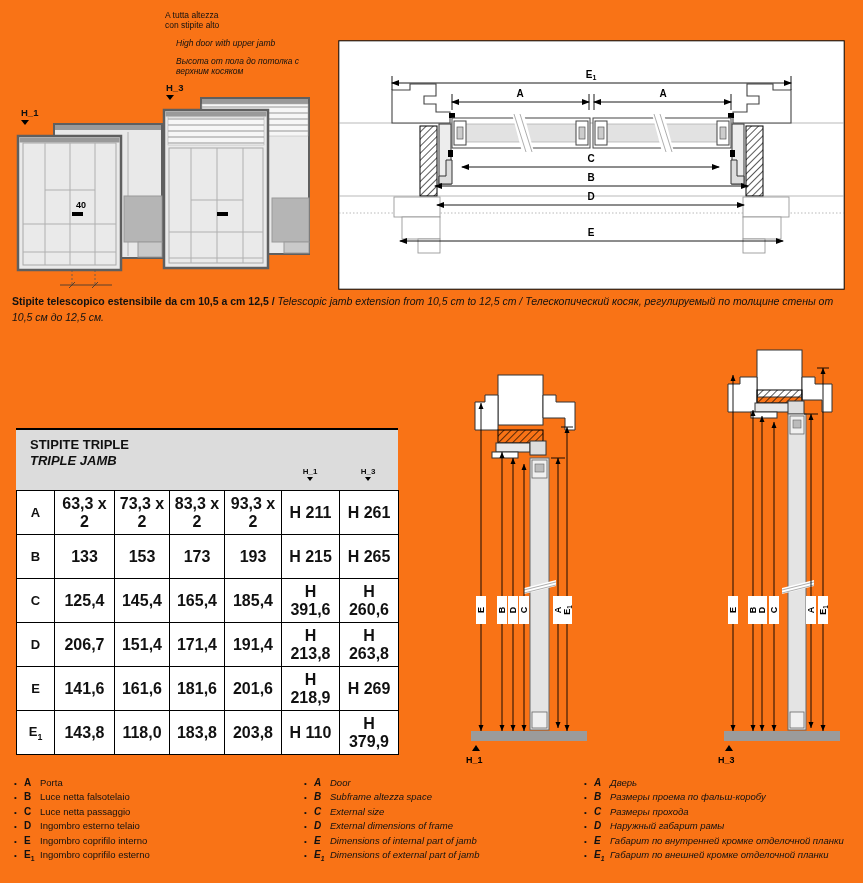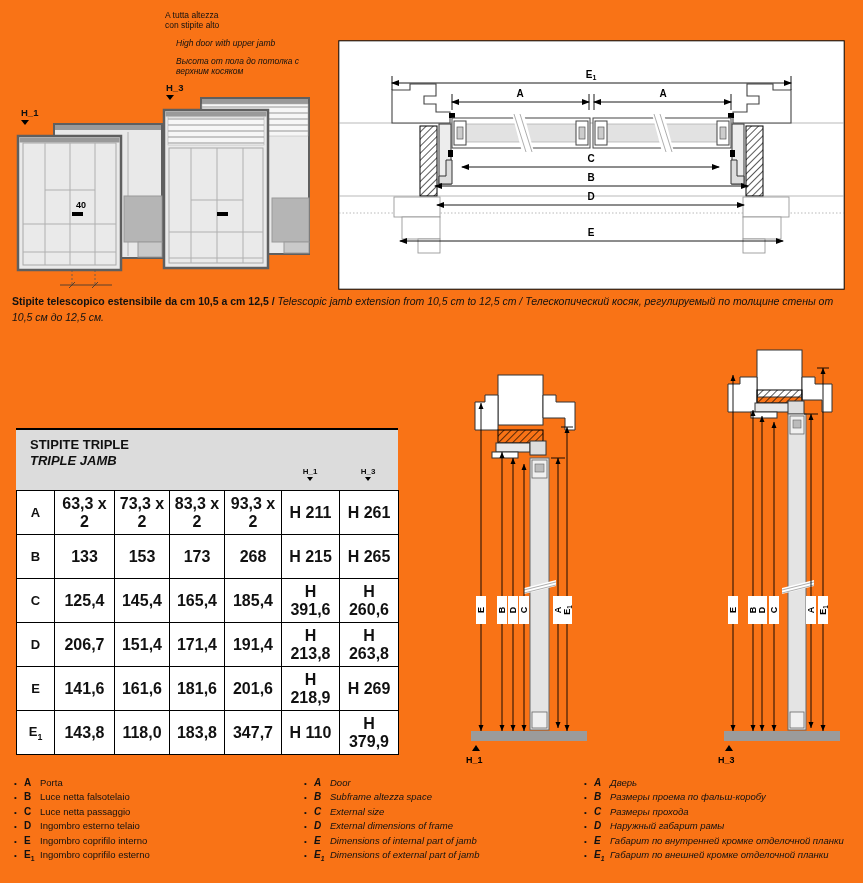--- a/index.html
+++ b/index.html
@@ -272,21 +272,21 @@
             <td>83,3 x 2</td>
             <td>93,3 x 2</td>
             <td>H 211</td>
             <td>H 261</td>
           </tr>
           <tr>
             <td class="lbl">B</td>
             <td>133</td>
             <td>153</td>
             <td>173</td>
-            <td>268</td>
+            <td>193</td>
             <td>H 215</td>
             <td>H 265</td>
           </tr>
           <tr>
             <td class="lbl">C</td>
             <td>125,4</td>
             <td>145,4</td>
             <td>165,4</td>
             <td>185,4</td>
             <td>H 391,6</td>
@@ -308,21 +308,21 @@
             <td>181,6</td>
             <td>201,6</td>
             <td>H 218,9</td>
             <td>H 269</td>
           </tr>
           <tr>
             <td class="lbl">E<sub>1</sub></td>
             <td>143,8</td>
             <td>118,0</td>
             <td>183,8</td>
-            <td>347,7</td>
+            <td>203,8</td>
             <td>H 110</td>
             <td>H 379,9</td>
           </tr>
         </tbody>
     </table>
   </div>
 
   <svg class="abs" style="left:430px; top:340px;" width="180" height="435" viewBox="430 340 180 435">
     <defs>
       <pattern id="hatchV1" width="5" height="5" patternUnits="userSpaceOnUse" patternTransform="rotate(45)">

